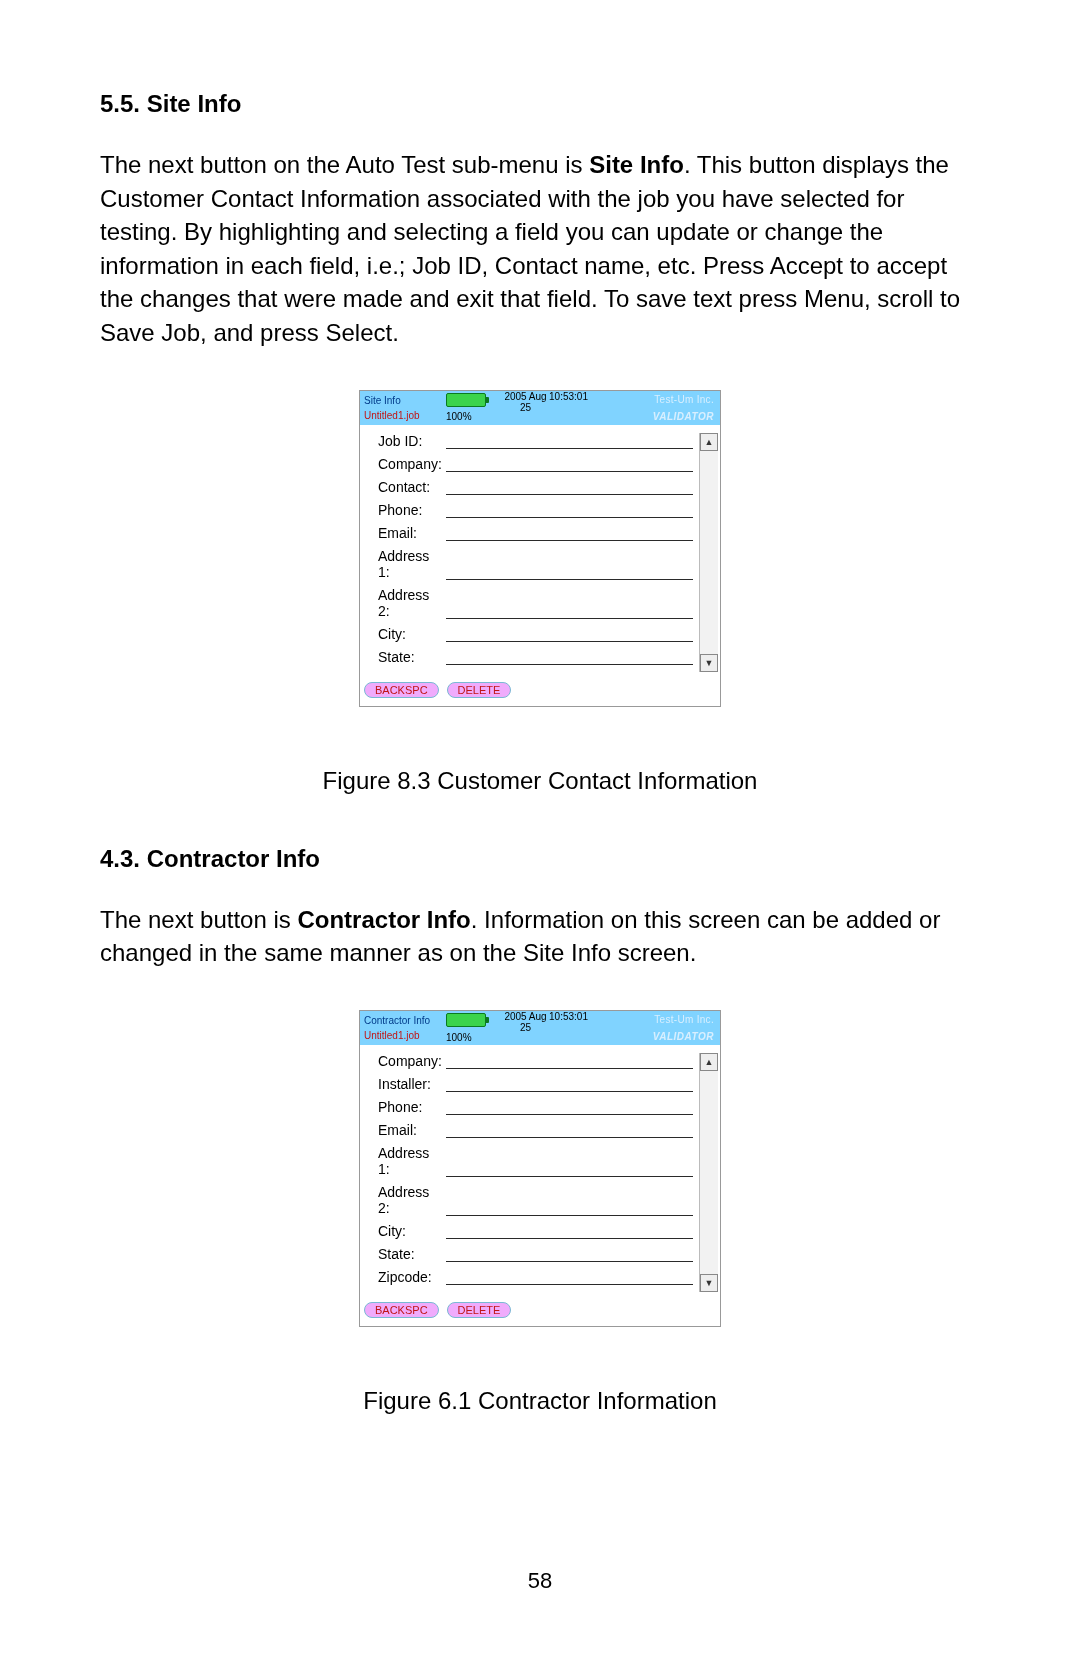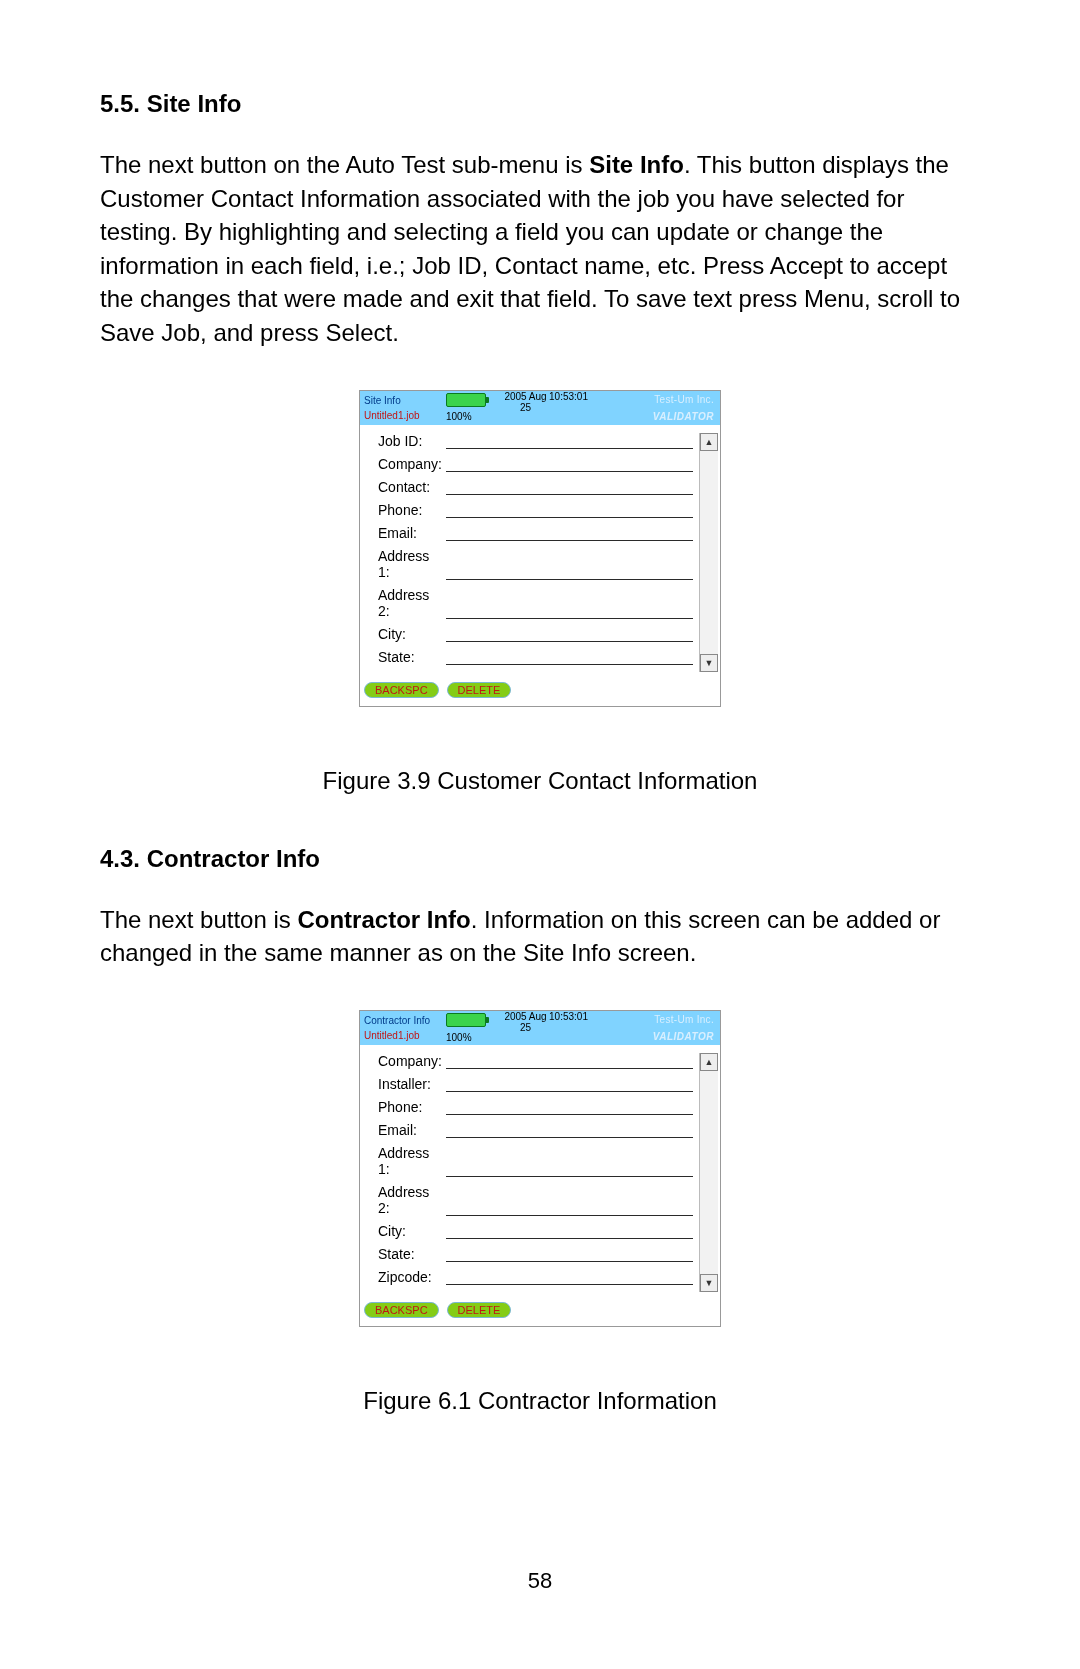--- a/index.html
+++ b/index.html
@@ -90,21 +90,21 @@
   }
   .arrow-btn{
     height:16px;border:1px solid #888;background:#eee;
     display:flex;align-items:center;justify-content:center;
     font-size:9px;color:#333;
   }
   .dev-footer{
     padding:6px 4px 8px 4px;display:flex;gap:8px;
   }
   .oval-btn{
-    background:#84cc16;border:1px solid #7ab8d4;border-radius:11px;
+    background:#f0abfc;border:1px solid #7ab8d4;border-radius:11px;
     font-size:11px;color:#c01515;padding:1px 10px;
   }
 </style>
 </head>
 <body>
 
 <div class="page">
 
   <div class="sect-title">5.5. Site Info</div>
   <div class="para">
@@ -175,21 +175,21 @@
           <div class="arrow-btn">▼</div>
         </div>
       </div>
       <div class="dev-footer">
         <div class="oval-btn">BACKSPC</div>
         <div class="oval-btn">DELETE</div>
       </div>
     </div>
   </div>
 
-  <div class="fig-caption">Figure 3.9 Customer Contact Information</div>
+  <div class="fig-caption">Figure 8.3 Customer Contact Information</div>
 
   <div class="sect-title">4.3. Contractor Info</div>
   <div class="para">
     <span>The next button is </span><span class="b">Contractor Info</span><span>.  Information on this screen can be added or changed in the same manner as on the Site Info screen.</span>
   </div>
 
   <div class="fig-wrap">
     <div class="device">
       <div class="dev-header">
         <div class="col1">

